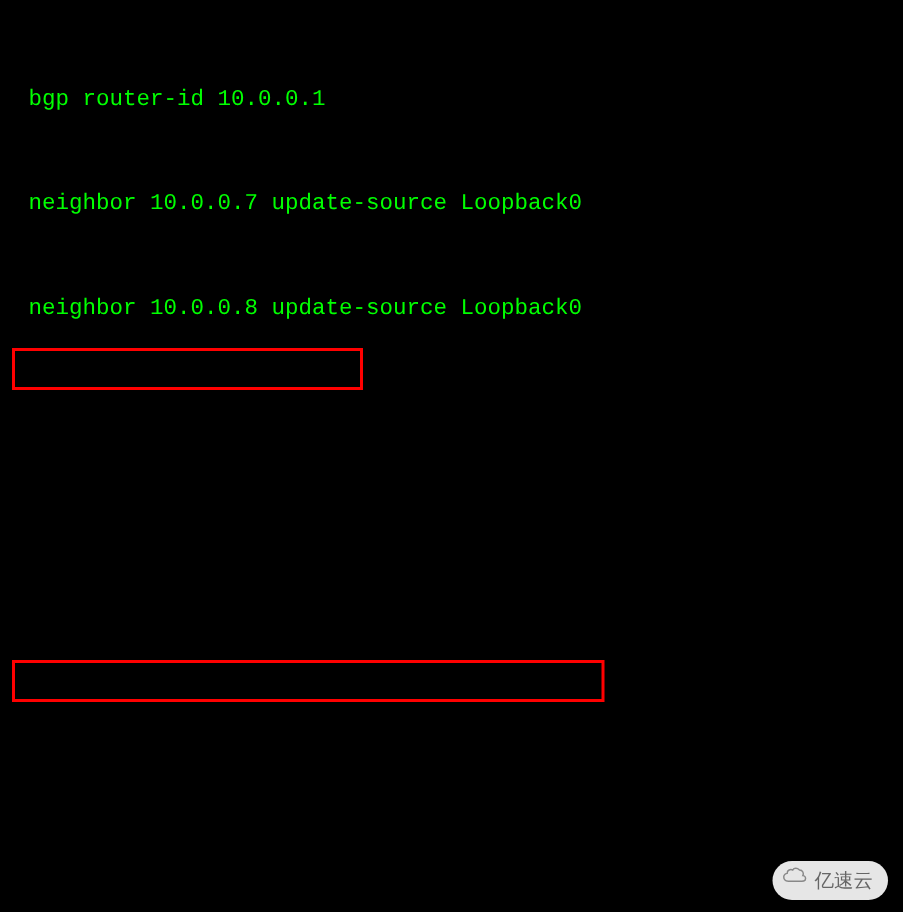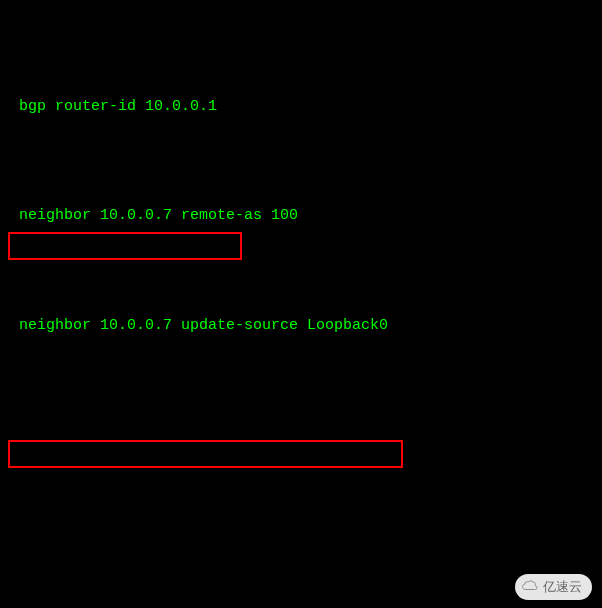--- a/index.html
+++ b/index.html
@@ -20,21 +20,20 @@
       line-height: 1.55;
     }
     .terminal {
       white-space: pre;
     }
     .line {
       display: block;
     }
     .indent1 {
       padding-left: 9px;
-      margin-top: 40px;
     }
     .highlight-box {
       position: absolute;
       border: 2px solid #ff0000;
       pointer-events: none;
     }
     .box1 {
       left: 8px;
       top: 232px;
       width: 234px;
@@ -47,38 +46,38 @@
       height: 28px;
     }
     .watermark {
       position: absolute;
       bottom: 8px;
       right: 10px;
       background: rgba(255, 255, 255, 0.9);
       border-radius: 14px;
       padding: 3px 10px 3px 6px;
       display: flex;
-      align-items: flex-end;
+      align-items: flex-start;
       gap: 4px;
       font-size: 13px;
       color: #666;
       font-family: sans-serif;
     }
     .watermark-icon {
       width: 18px;
       height: 18px;
     }
   </style>
 </head>
 <body>
 
 <div class="terminal">
   <span class="line indent1">bgp router-id 10.0.0.1</span>
-  <span class="line indent1">neighbor 10.0.0.7 remote-as 100</span>
   <span class="line indent1">neighbor 10.0.0.7 update-source Loopback0</span>
+  <span class="line indent1">neighbor 10.0.0.8 update-source Loopback0</span>
   
   
   
   
   
   
   
   
   
   

